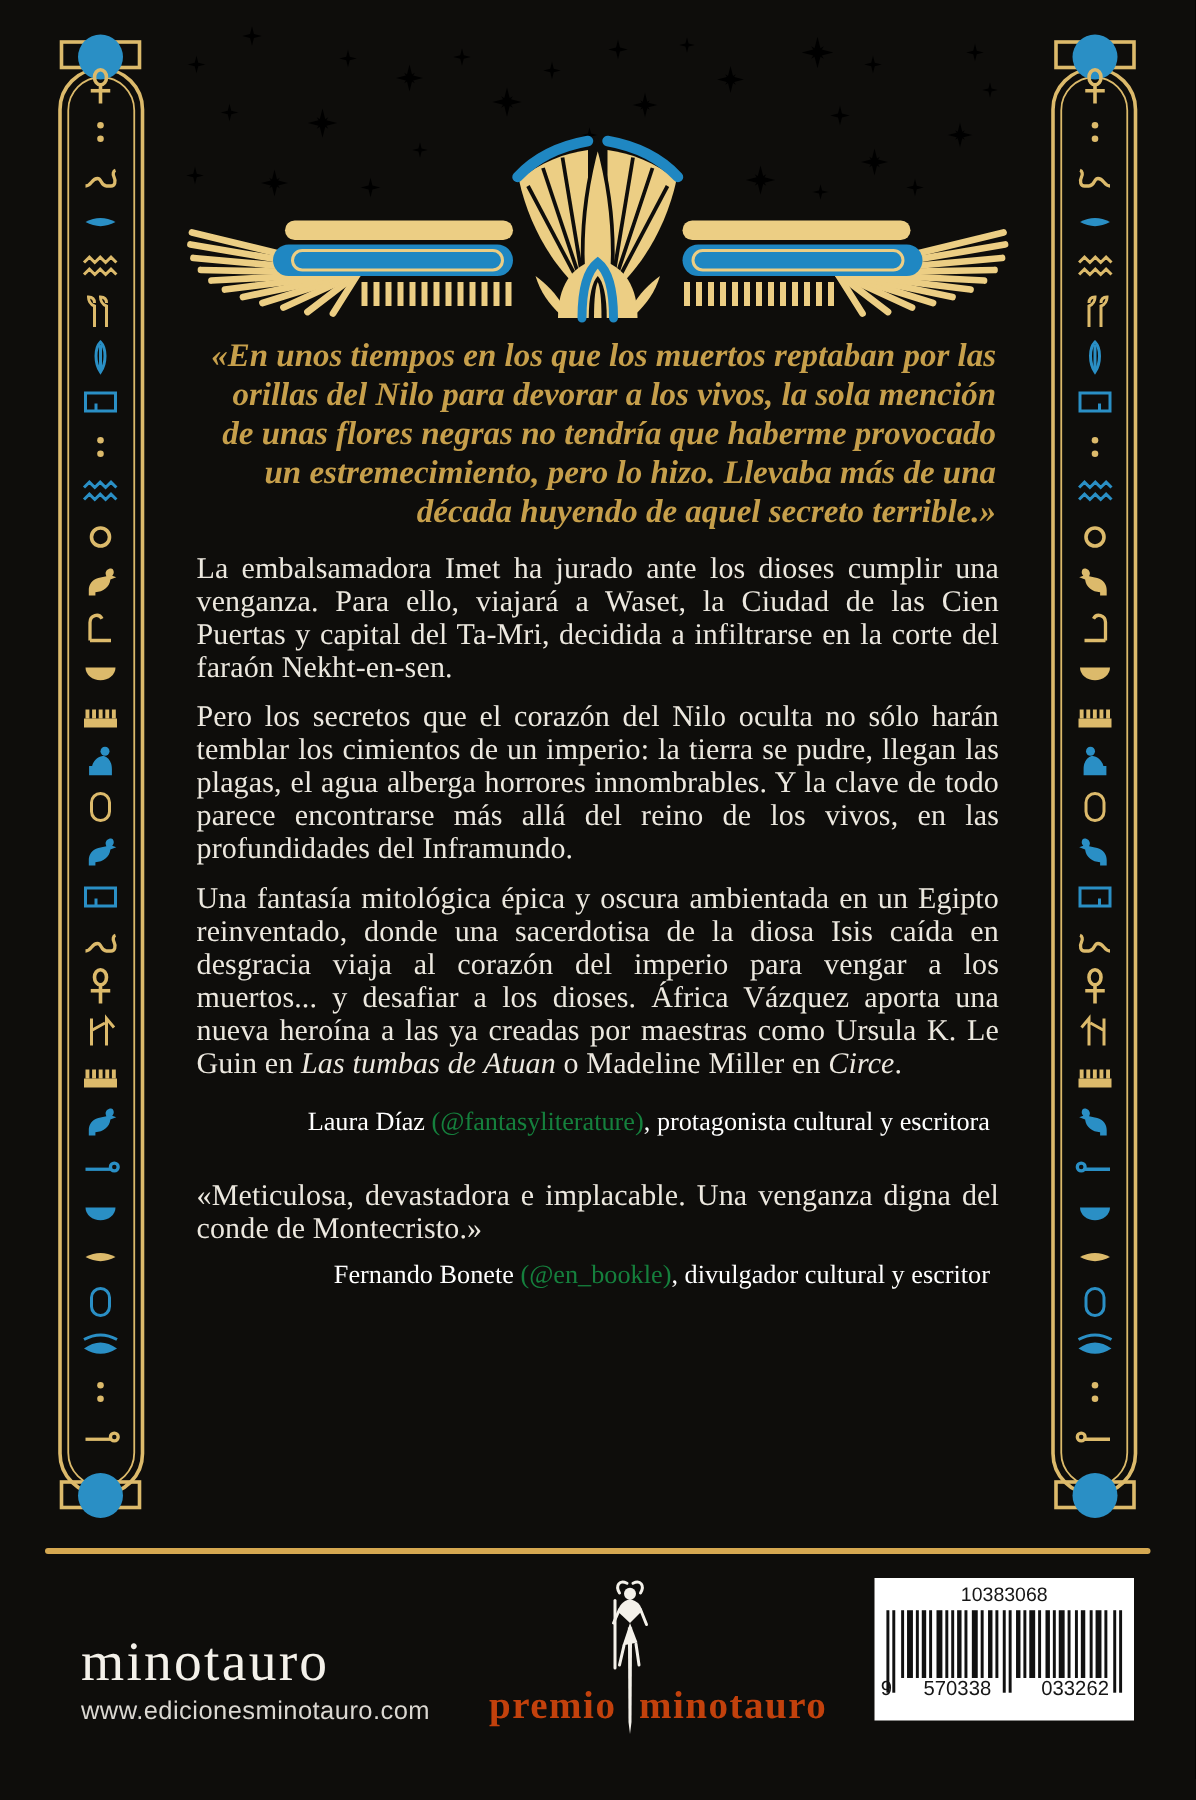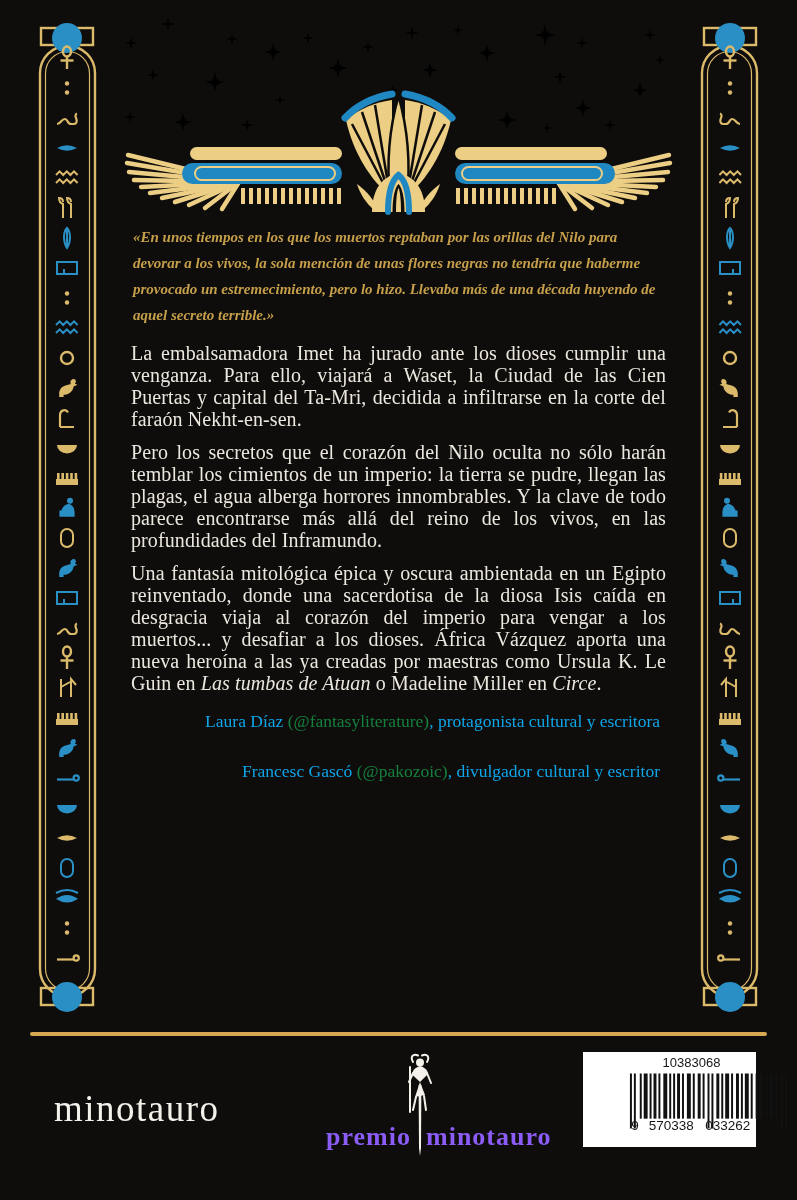--- a/index.html
+++ b/index.html
@@ -10,64 +10,64 @@
   }
   svg{display:block;}
   .deco{position:absolute;left:0;top:0;}
   .gG{color:#dcba6b;}
   .gB{color:#2a8fc5;}
 
   
   .content{position:absolute;left:131px;top:224px;width:535px;}
   .pullquote{
     margin:0 0 14px;padding:0 2px;
-    font-style:italic;font-weight:700;font-size:15px;line-height:26px;
-    color:#c69f4b;text-align:left;
+    font-style:italic;font-weight:700;font-size:22px;line-height:26px;
+    color:#c69f4b;text-align:right;
   }
   .body-p{
     margin:0 0 11px;font-size:20px;line-height:22px;
     color:#ece8df;text-align:justify;letter-spacing:0.1px;
   }
   .body-p i{font-style:italic;}
   .syn-last{margin-bottom:16px;}
   .review{margin:0;}
   .review .rq{margin-bottom:8px;}
   .attr{
     margin:0 0 28px;padding-right:6px;
     font-size:17.5px;line-height:22px;text-align:right;
   }
-  .attr .g{color:#0ea5e9;}
+  .attr .g{color:#ffffff;}
   .attr .w{color:#15803d;}
   .review:last-child .attr{margin-bottom:0;}
 
   
   .rule{position:absolute;left:30px;top:1032px;width:737px;height:4px;background:#d5a851;border-radius:2px;}
   .pub-logo{
     position:absolute;left:54px;top:1090px;
     font-family:"Liberation Serif",serif;font-size:37px;line-height:1;
     color:#f4f1ea;letter-spacing:1.5px;
   }
   .pub-url{
     position:absolute;left:54px;top:1132px;
     font-family:"Liberation Sans",sans-serif;font-size:17px;line-height:1;
     color:#dbd8d2;letter-spacing:0.3px;
   }
   .award{position:absolute;left:320px;top:1048px;width:240px;height:116px;}
   .award-word{
     position:absolute;bottom:14px;
     font-family:"Liberation Serif",serif;font-weight:700;font-size:26px;line-height:1;
-    color:#8b5cf6;letter-spacing:1px;
+    color:#c2410c;letter-spacing:1px;
   }
   .award-word.left{left:6px;}
   .award-word.right{left:106px;}
   .minotaur{position:absolute;left:80px;top:4px;}
 
   .barcode{
     position:absolute;left:583px;top:1052px;width:173px;height:95px;
-    background:#fff;box-sizing:border-box;padding-top:3px;padding-left:44px;
+    background:#fff;box-sizing:border-box;padding-top:3px;
   }
   .bc-top{
     text-align:center;font-family:"Liberation Sans",sans-serif;
     font-size:13px;line-height:15px;color:#161616;
   }
   .bc-bars{margin:1px auto 0;overflow:visible;}
   .bc-nums{
     position:relative;margin-top:-11px;
     display:grid;grid-template-columns:16px 1fr 1fr;
     font-family:"Liberation Sans",sans-serif;font-size:13.5px;color:#161616;
@@ -307,29 +307,33 @@
     <p class="pullquote">«En unos tiempos en los que los muertos reptaban por las orillas del Nilo para devorar a los vivos, la sola mención de unas flores negras no tendría que haberme provocado un estremecimiento, pero lo hizo. Llevaba más de una década huyendo de aquel secreto terrible.»</p>
 
     <p class="body-p">La embalsamadora Imet ha jurado ante los dioses cumplir una venganza. Para ello, viajará a Waset, la Ciudad de las Cien Puertas y capital del Ta-Mri, decidida a infiltrarse en la corte del faraón Nekht-en-sen.</p>
     <p class="body-p">Pero los secretos que el corazón del Nilo oculta no sólo harán temblar los cimientos de un imperio: la tierra se pudre, llegan las plagas, el agua alberga horrores innombrables. Y la clave de todo parece encontrarse más allá del reino de los vivos, en las profundidades del Inframundo.</p>
     <p class="body-p syn-last"><span>Una fantasía mitológica épica y oscura ambientada en un Egipto reinventado, donde una sacerdotisa de la diosa Isis caída en desgracia viaja al corazón del imperio para vengar a los muertos... y desafiar a los dioses. África Vázquez aporta una nueva heroína a las ya creadas por maestras como Ursula K. Le Guin en </span><i>Las tumbas de Atuan</i><span> o Madeline Miller en </span><i>Circe</i><span>.</span></p>
 
     <div class="review">
       <p class="attr"><span class="g">Laura Díaz </span><span class="w">(@fantasyliterature)</span><span class="g">, protagonista cultural y escritora</span></p>
     </div>
 
-
     <div class="review">
-      <p class="attr"><span class="g">Francesc Gascó </span><span class="w">(@pakozoic)</span><span class="g">, divulgador cultural y escritor</span></p>
+      <p class="body-p rq">«Meticulosa, devastadora e implacable. Una venganza digna del conde de Montecristo.»</p>
+      <p class="attr"><span class="g">Fernando Bonete </span><span class="w">(@en_bookle)</span><span class="g">, divulgador cultural y escritor</span></p>
+    </div>
+
+    <div class="review">
     </div>
   </div>
 
   <div class="rule"></div>
 
   <div class="pub-logo">minotauro</div>
+  <div class="pub-url">www.edicionesminotauro.com</div>
 
   <div class="award">
     <span class="award-word left">premio</span>
     <svg class="minotaur" width="40" height="112" viewBox="0 0 40 112" aria-hidden="true">
       <g stroke="#f4f1ea" fill="none" stroke-width="2" stroke-linecap="round">
         <path d="M13,10 C10,5 13,1 18,3.5"></path>
         <path d="M27,10 C30,5 27,1 22,3.5"></path>
         <path d="M13,21 L9,30"></path>
         <path d="M27,21 L31,31"></path>
         <path d="M10,15 L10,60"></path>

